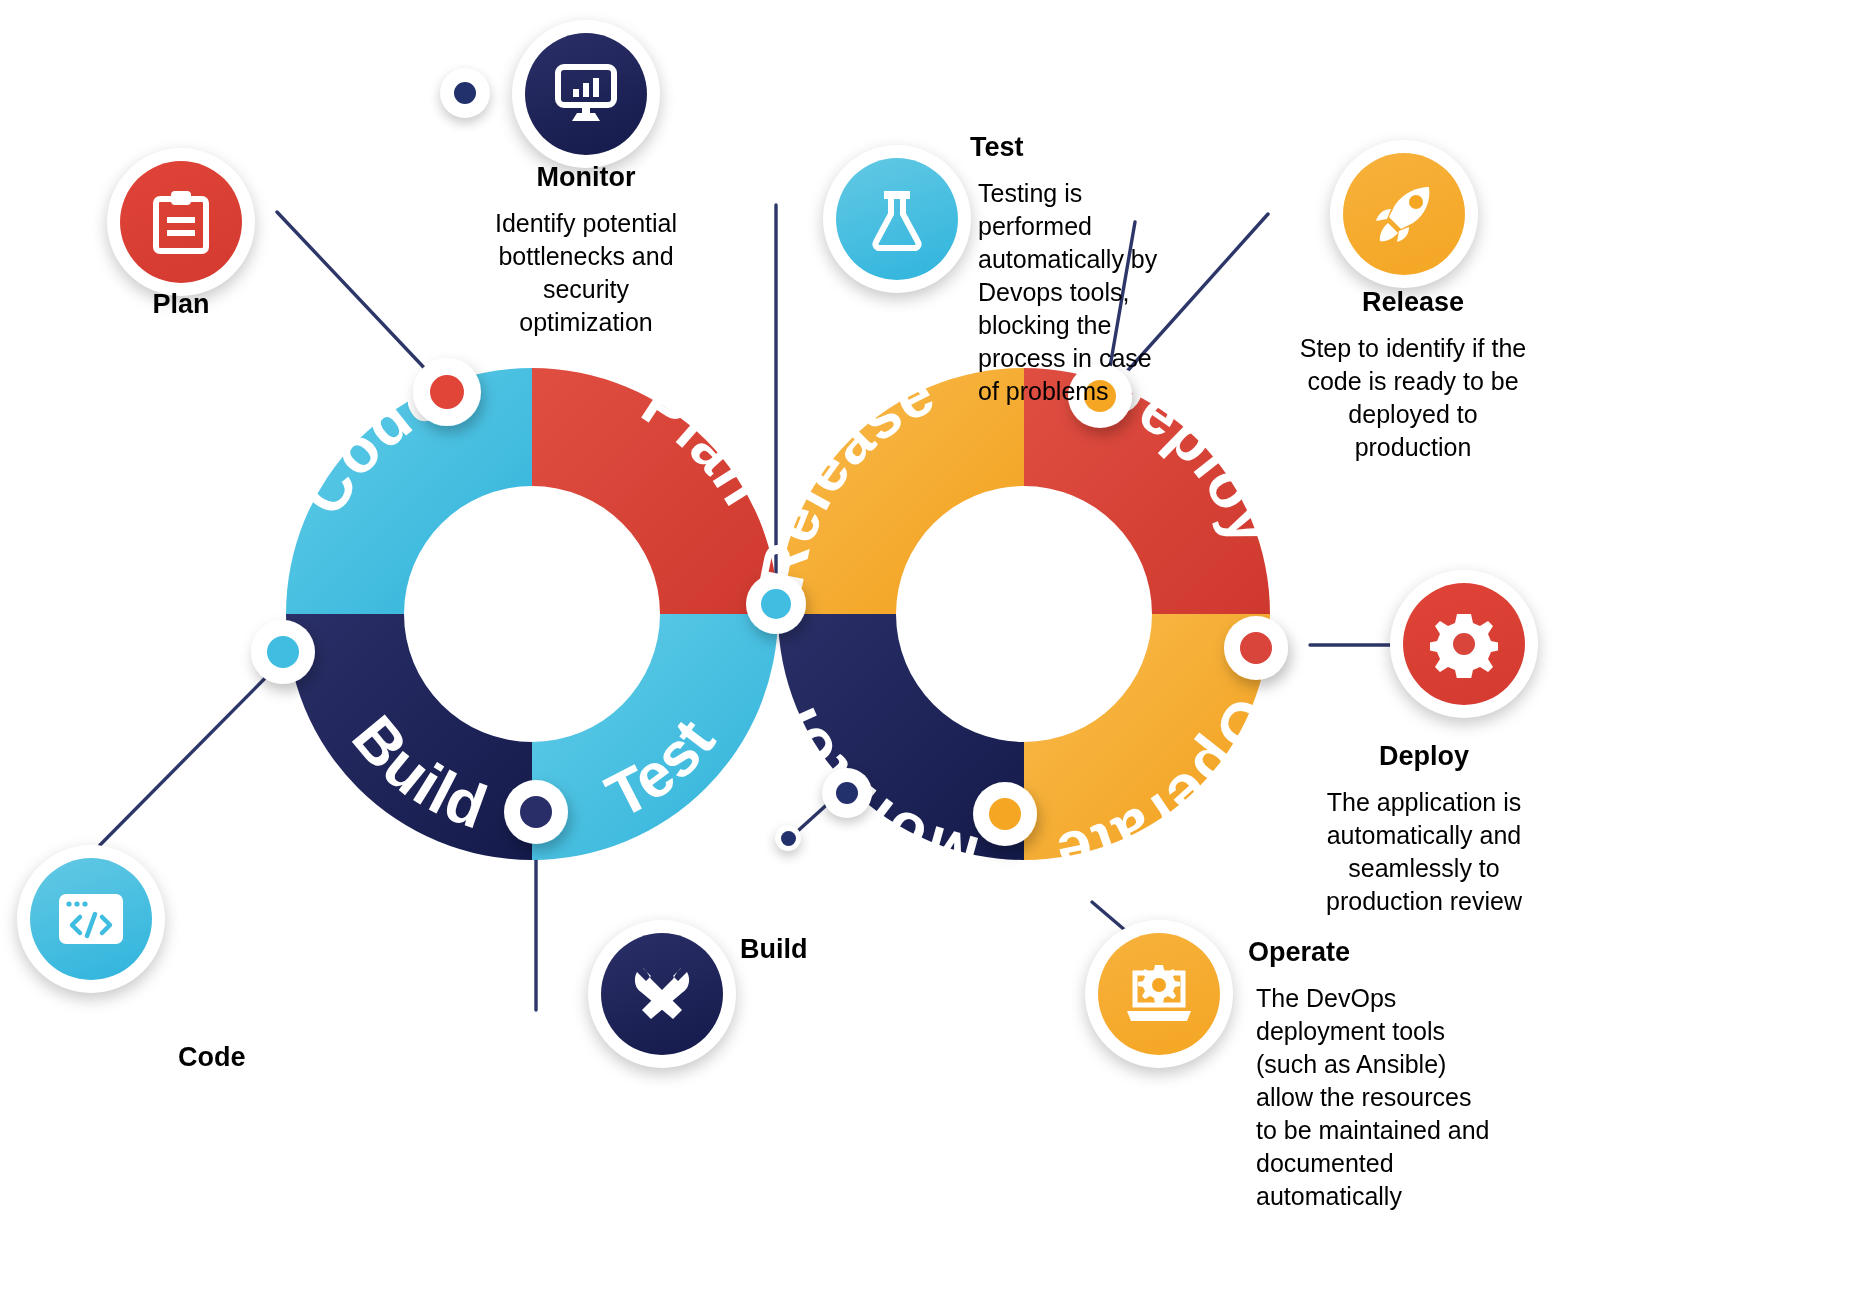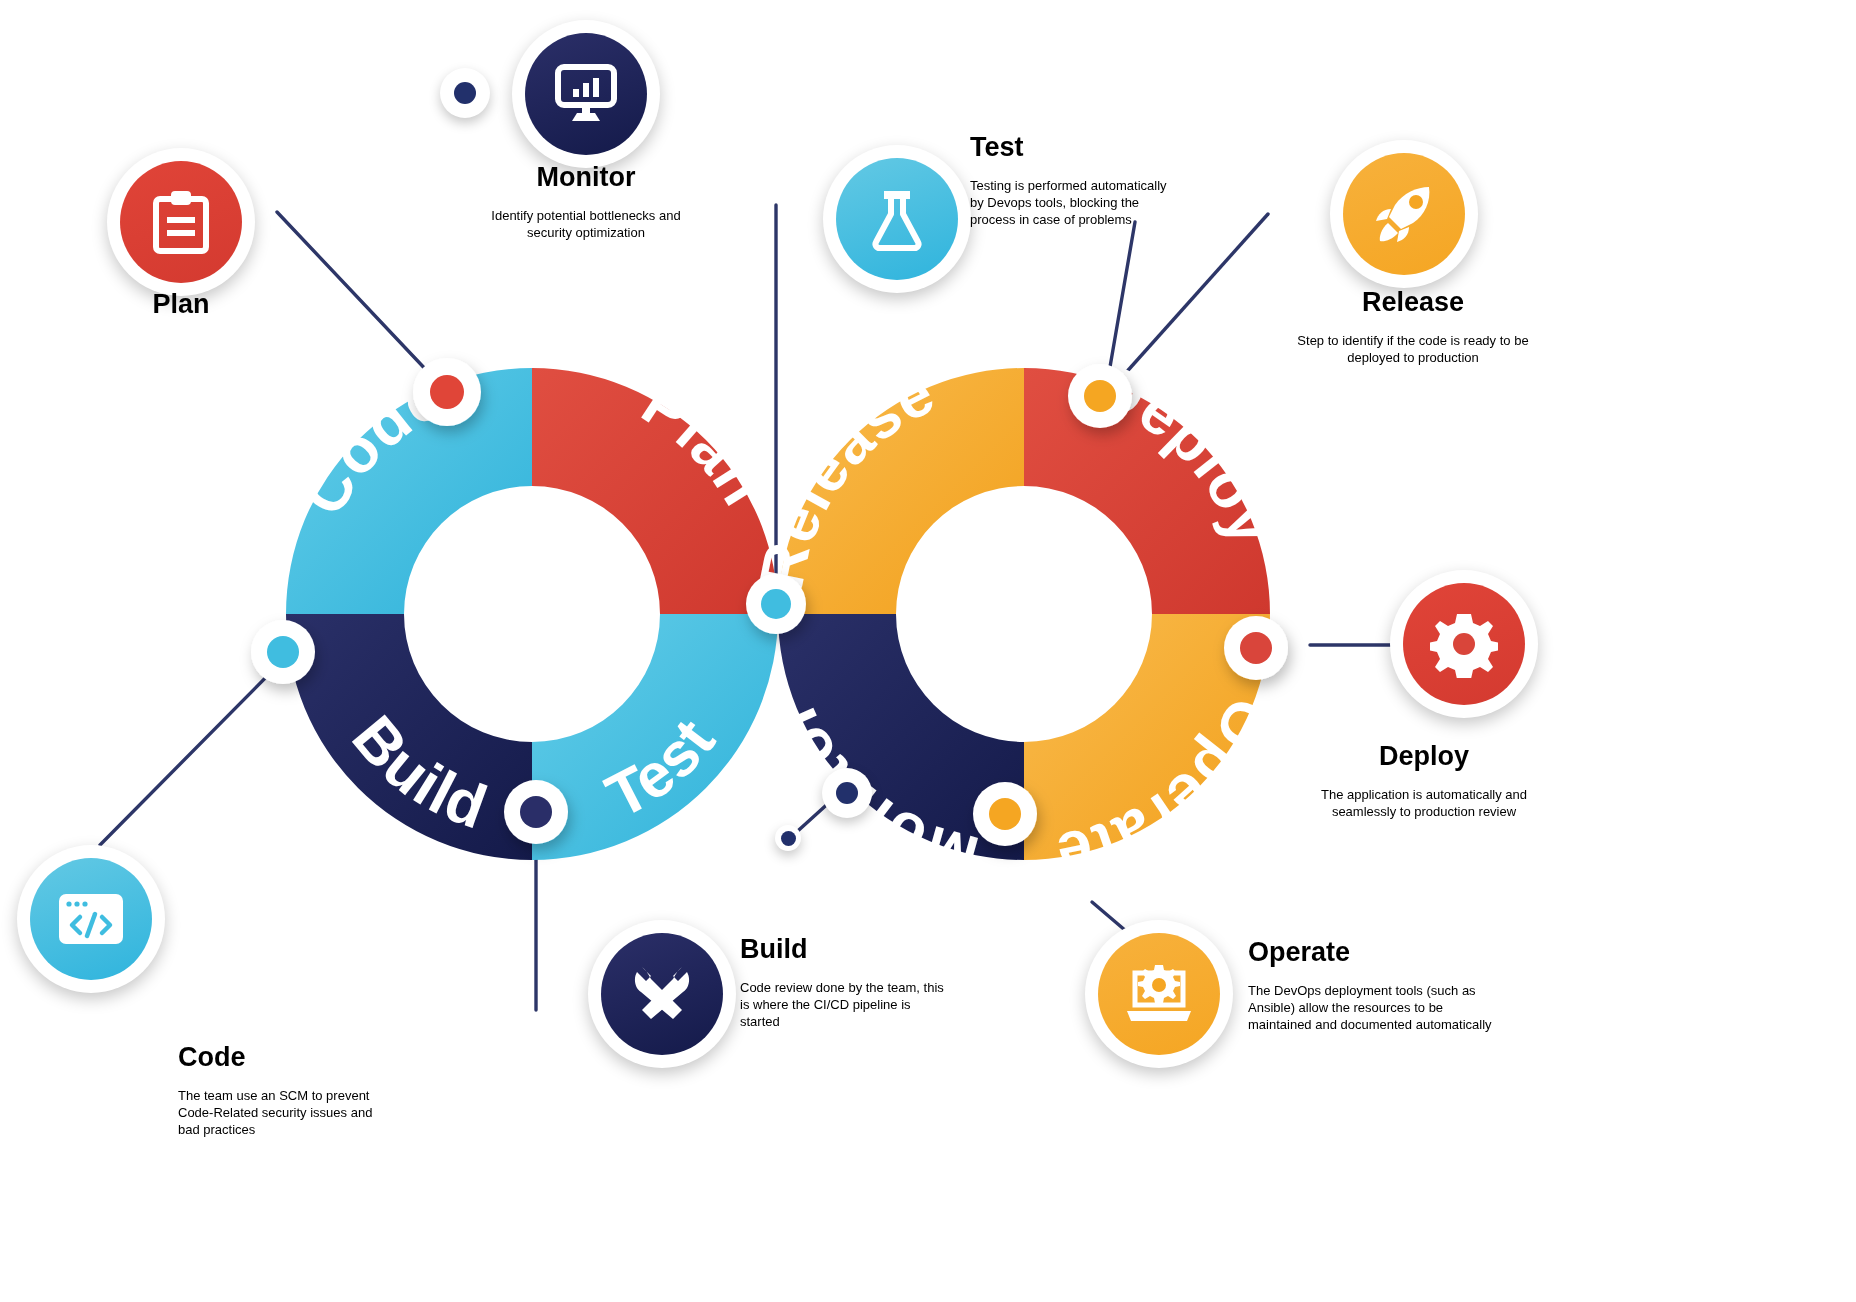--- a/index.html
+++ b/index.html
@@ -24,21 +24,21 @@
     display:flex;align-items:center;justify-content:center;
   }
   .disc svg{display:block;}
   .disc.red{background:linear-gradient(160deg,#e04438 0%,#d43a30 100%);}
   .disc.navy{background:linear-gradient(160deg,#2b2f68 0%,#141a4a 100%);}
   .disc.blue{background:linear-gradient(160deg,#63c9e4 0%,#2fb4dd 100%);}
   .disc.amber{background:linear-gradient(160deg,#f7b13c 0%,#f5a623 100%);}
 
   .txt{position:absolute;}
   .ttl{font-size:27px;font-weight:bold;color:#000;line-height:1.1;margin:0 0 14px 0;}
-  .desc{font-size:13px;color:#000;line-height:1.32;margin:0;}
+  .desc{font-size:25px;color:#000;line-height:1.32;margin:8px;}
   .ta-center{text-align:center;}
   .ta-left{text-align:left;}
 
   
   .minidot{position:absolute;width:50px;height:50px;border-radius:50%;
            background:#fff;box-shadow:0 5px 12px rgba(0,0,0,.22);
            display:flex;align-items:center;justify-content:center;}
   .minidot i{display:block;width:22px;height:22px;border-radius:50%;
              background:#22306b;}
   .minidot.tiny{width:26px;height:26px;}
@@ -281,36 +281,34 @@
     </div>
   </div>
   <div class="minidot tiny" style="left:775px;top:825px;">
     <i></i>
   </div>
   <div class="minidot" style="left:822px;top:768px;">
     <i></i>
   </div>
   <div class="txt ta-left" style="left:740px;top:935px;width:204px;">
     <p class="ttl">Build</p>
-    <p class="desc">Code review done by the team, this is where the CI/CD pipeline is started</p>
   </div>
 
   <div class="node" style="left:17px;top:845px;">
     <div class="bubble">
       <div class="disc blue">
         <svg width="70" height="56" viewBox="0 0 70 56">
           <rect x="3" y="3" width="64" height="50" rx="7" fill="#fff"></rect>
           <circle cx="13" cy="13" r="2.6" fill="#3fbde0"></circle>
           <circle cx="21" cy="13" r="2.6" fill="#3fbde0"></circle>
           <circle cx="29" cy="13" r="2.6" fill="#3fbde0"></circle>
           <path d="M 24,26 L 16,34 L 24,42" fill="none" stroke="#3fbde0" stroke-width="4.5" stroke-linecap="round" stroke-linejoin="round"></path>
           <path d="M 46,26 L 54,34 L 46,42" fill="none" stroke="#3fbde0" stroke-width="4.5" stroke-linecap="round" stroke-linejoin="round"></path>
           <path d="M 39,23 L 31,45" fill="none" stroke="#3fbde0" stroke-width="4.5" stroke-linecap="round"></path>
         </svg>
       </div>
     </div>
   </div>
   <div class="txt ta-left" style="left:178px;top:1043px;width:210px;">
     <p class="ttl">Code</p>
-    <p class="desc">The team use an SCM to prevent Code-Related security issues and bad practices</p>
   </div>
 
 </div>
 
 </body></html>

